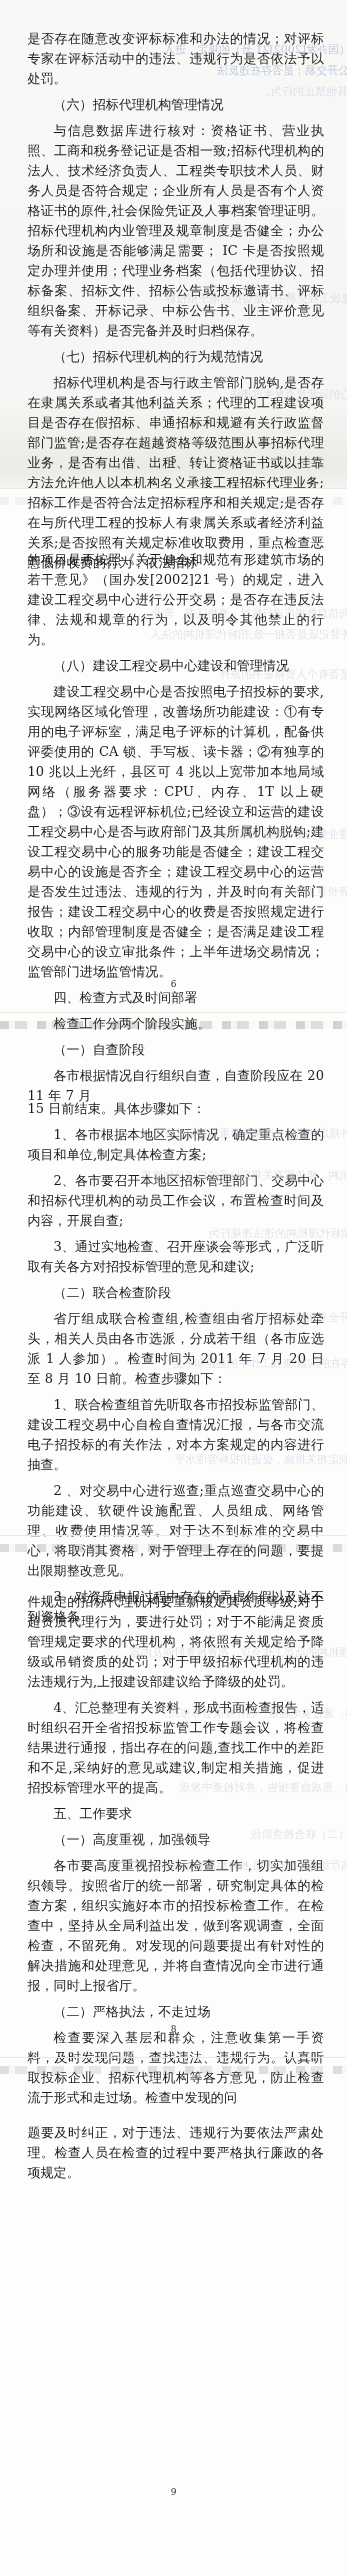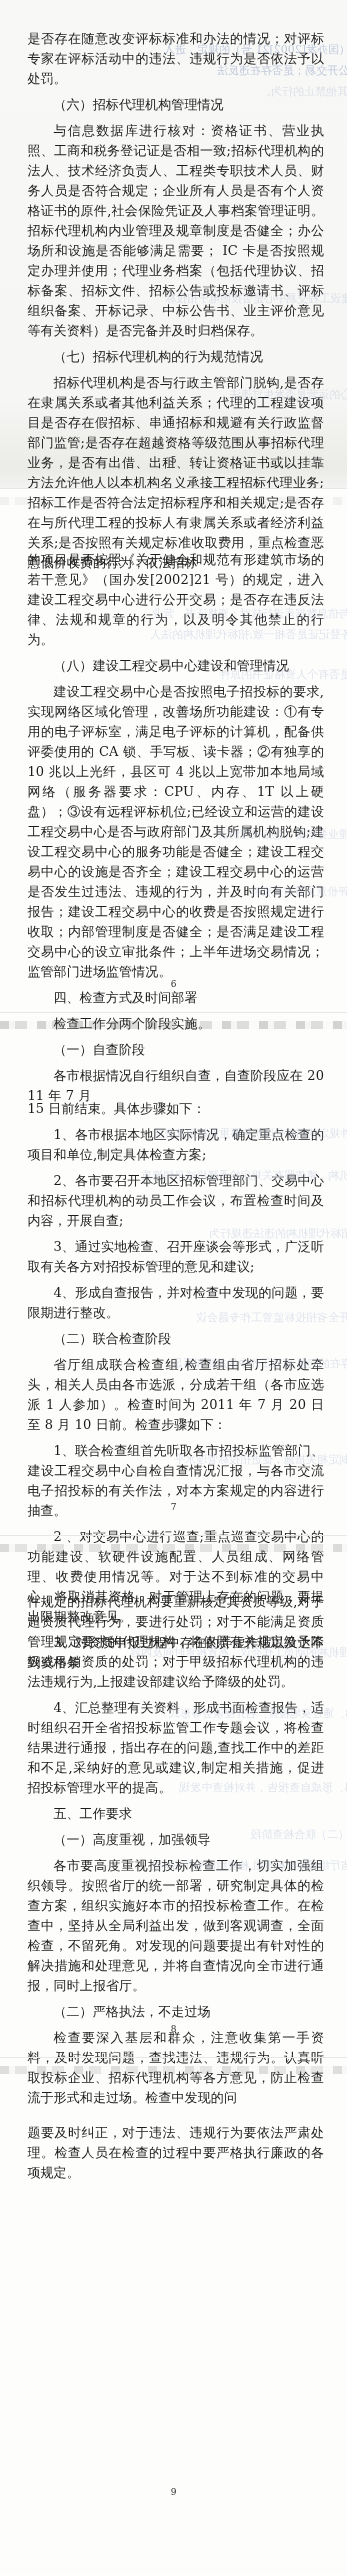--- a/index.html
+++ b/index.html
@@ -86,21 +86,20 @@
       <span class="bleed" style="top: 340px; right: -3.1px;">理业务档案（包括代理协议</span>
       <span class="bleed" style="top: 397px; right: -2.1px;">评价意见等有关资料</span>
       <div class="pagenum">6</div>
     </section>
     <section class="page p3">
       <div class="content">
         <p class="para">15 日前结束。具体步骤如下：</p>
         <p class="para indent">1、各市根据本地区实际情况，确定重点检查的项目和单位,制定具体检查方案;</p>
         <p class="para indent">2、各市要召开本地区招标管理部门、交易中心和招标代理机构的动员工作会议，布置检查时间及内容，开展自查;</p>
         <p class="para indent">3、通过实地检查、召开座谈会等形式，广泛听取有关各方对招投标管理的意见和建议;</p>
-        <p class="para indent">4、形成自查报告，并对检查中发现的问题，要限期进行整改。</p>
         <p class="para indent h2">（二）联合检查阶段</p>
         <p class="para indent">省厅组成联合检查组,检查组由省厅招标处牵头，相关人员由各市选派，分成若干组（各市应选派 1 人参加）。检查时间为 2011 年 7 月 20 日至 8 月 10 日前。检查步骤如下：</p>
         <p class="para indent">1、联合检查组首先听取各市招投标监管部门、建设工程交易中心自检自查情况汇报，与各市交流电子招投标的有关作法，对本方案规定的内容进行抽查。</p>
         <p class="para indent">2 、对交易中心进行巡查;重点巡查交易中心的功能建设、软硬件设施配置、人员组成、网络管理、收费使用情况等。对于达不到标准的交易中心，将取消其资格，对于管理上存在的问题，要提出限期整改意见。</p>
         <p class="para indent">3、对资质申报过程中存在的弄虚作假以及达不到资格条</p>
       </div>
       <span class="bleed" style="top: 115px; right: -4.2px;">件规定的招标代理机构要重新核定其资质</span>
       <span class="bleed" style="top: 157px; right: -3.1px;">机构，将依照有关规定给予降级或吊销资质</span>
       <span class="bleed" style="top: 215px; right: -5.2px;">招标代理机构的违法违规行为</span>
       <span class="bleed" style="top: 299px; right: -3.1px;">开全省招投标监管工作专题会议</span>

